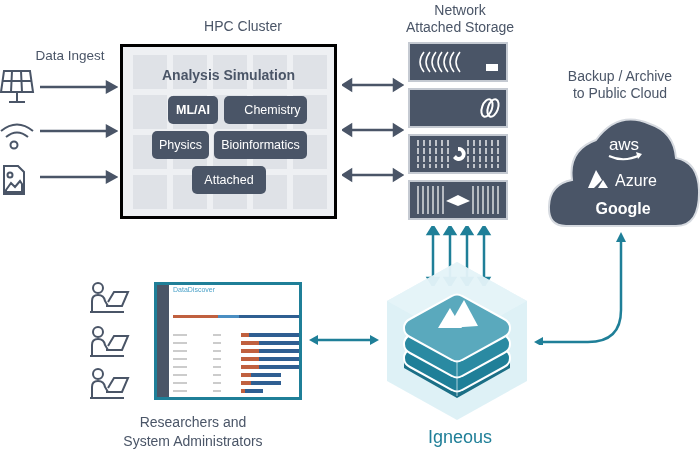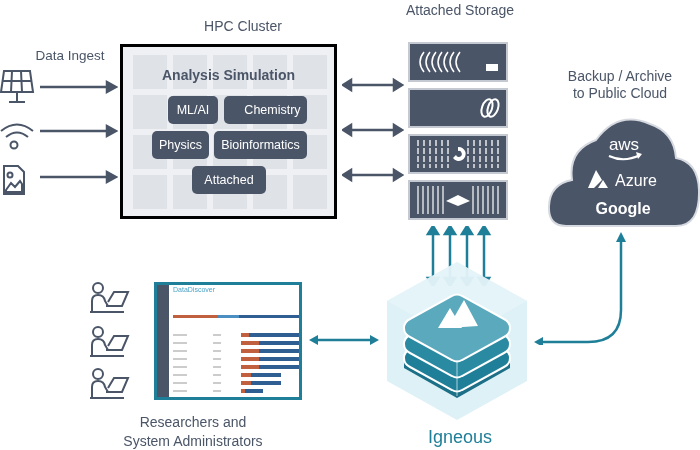--- a/index.html
+++ b/index.html
@@ -20,20 +20,21 @@
 
   .nas-unit { position:absolute; left:408px; width:100px; height:40px; background:#4a5567; border:2px solid #c5cad2; box-sizing:border-box; }
   #cloud { left:548px; top:110px; width:152px; height:118px; }
 </style>
 </head>
 <body>
 
 <div class="abs label" id="hpc-title">HPC Cluster</div>
 <div class="abs label" id="ingest-title">Data Ingest</div>
 <div class="abs label" id="nas-title">
+  <div>Network</div>
   <div>Attached Storage</div>
 </div>
 <div class="abs label" id="cloud-title">
   <div>Backup / Archive</div>
   <div>to Public Cloud</div>
 </div>
 <div class="abs label" id="users-title">
   <div>Researchers and</div>
   <div>System Administrators</div>
 </div>
@@ -85,21 +86,21 @@
       <div class="grid-cell" style="left: 90px; top: 88px;"></div>
       <div class="grid-cell" style="left: 130px; top: 88px;"></div>
       <div class="grid-cell" style="left: 170px; top: 88px;"></div>
       <div class="grid-cell" style="left: 10px; top: 128px;"></div>
       <div class="grid-cell" style="left: 50px; top: 128px;"></div>
       <div class="grid-cell" style="left: 90px; top: 128px;"></div>
       <div class="grid-cell" style="left: 130px; top: 128px;"></div>
       <div class="grid-cell" style="left: 170px; top: 128px;"></div>
     </div>
   <div class="abs" id="hpc-sub">Analysis Simulation</div>
-  <div class="pill" style="left:45px;top:49px;width:50px;">ML/AI</div>
+  <div class="pill" style="left:45px;top:49px;width:50px;font-weight:bold;">ML/AI</div>
   <div class="pill" style="left:101px;top:49px;width:69px;padding-left:14px;">Chemistry</div>
   <div class="pill" style="left:29px;top:84px;width:57px;">Physics</div>
   <div class="pill" style="left:91px;top:84px;width:93px;">Bioinformatics</div>
   <div class="pill" style="left:69px;top:119px;width:74px;">Attached</div>
 </div>
 
 <svg class="abs" style="left:342px;top:75px" width="62" height="110">
   <g stroke="#4a5567" stroke-width="2.5" fill="#4a5567">
     <line x1="8" y1="10" x2="52" y2="10"></line>
       <polygon points="1,10 9,5 9,15"></polygon>

